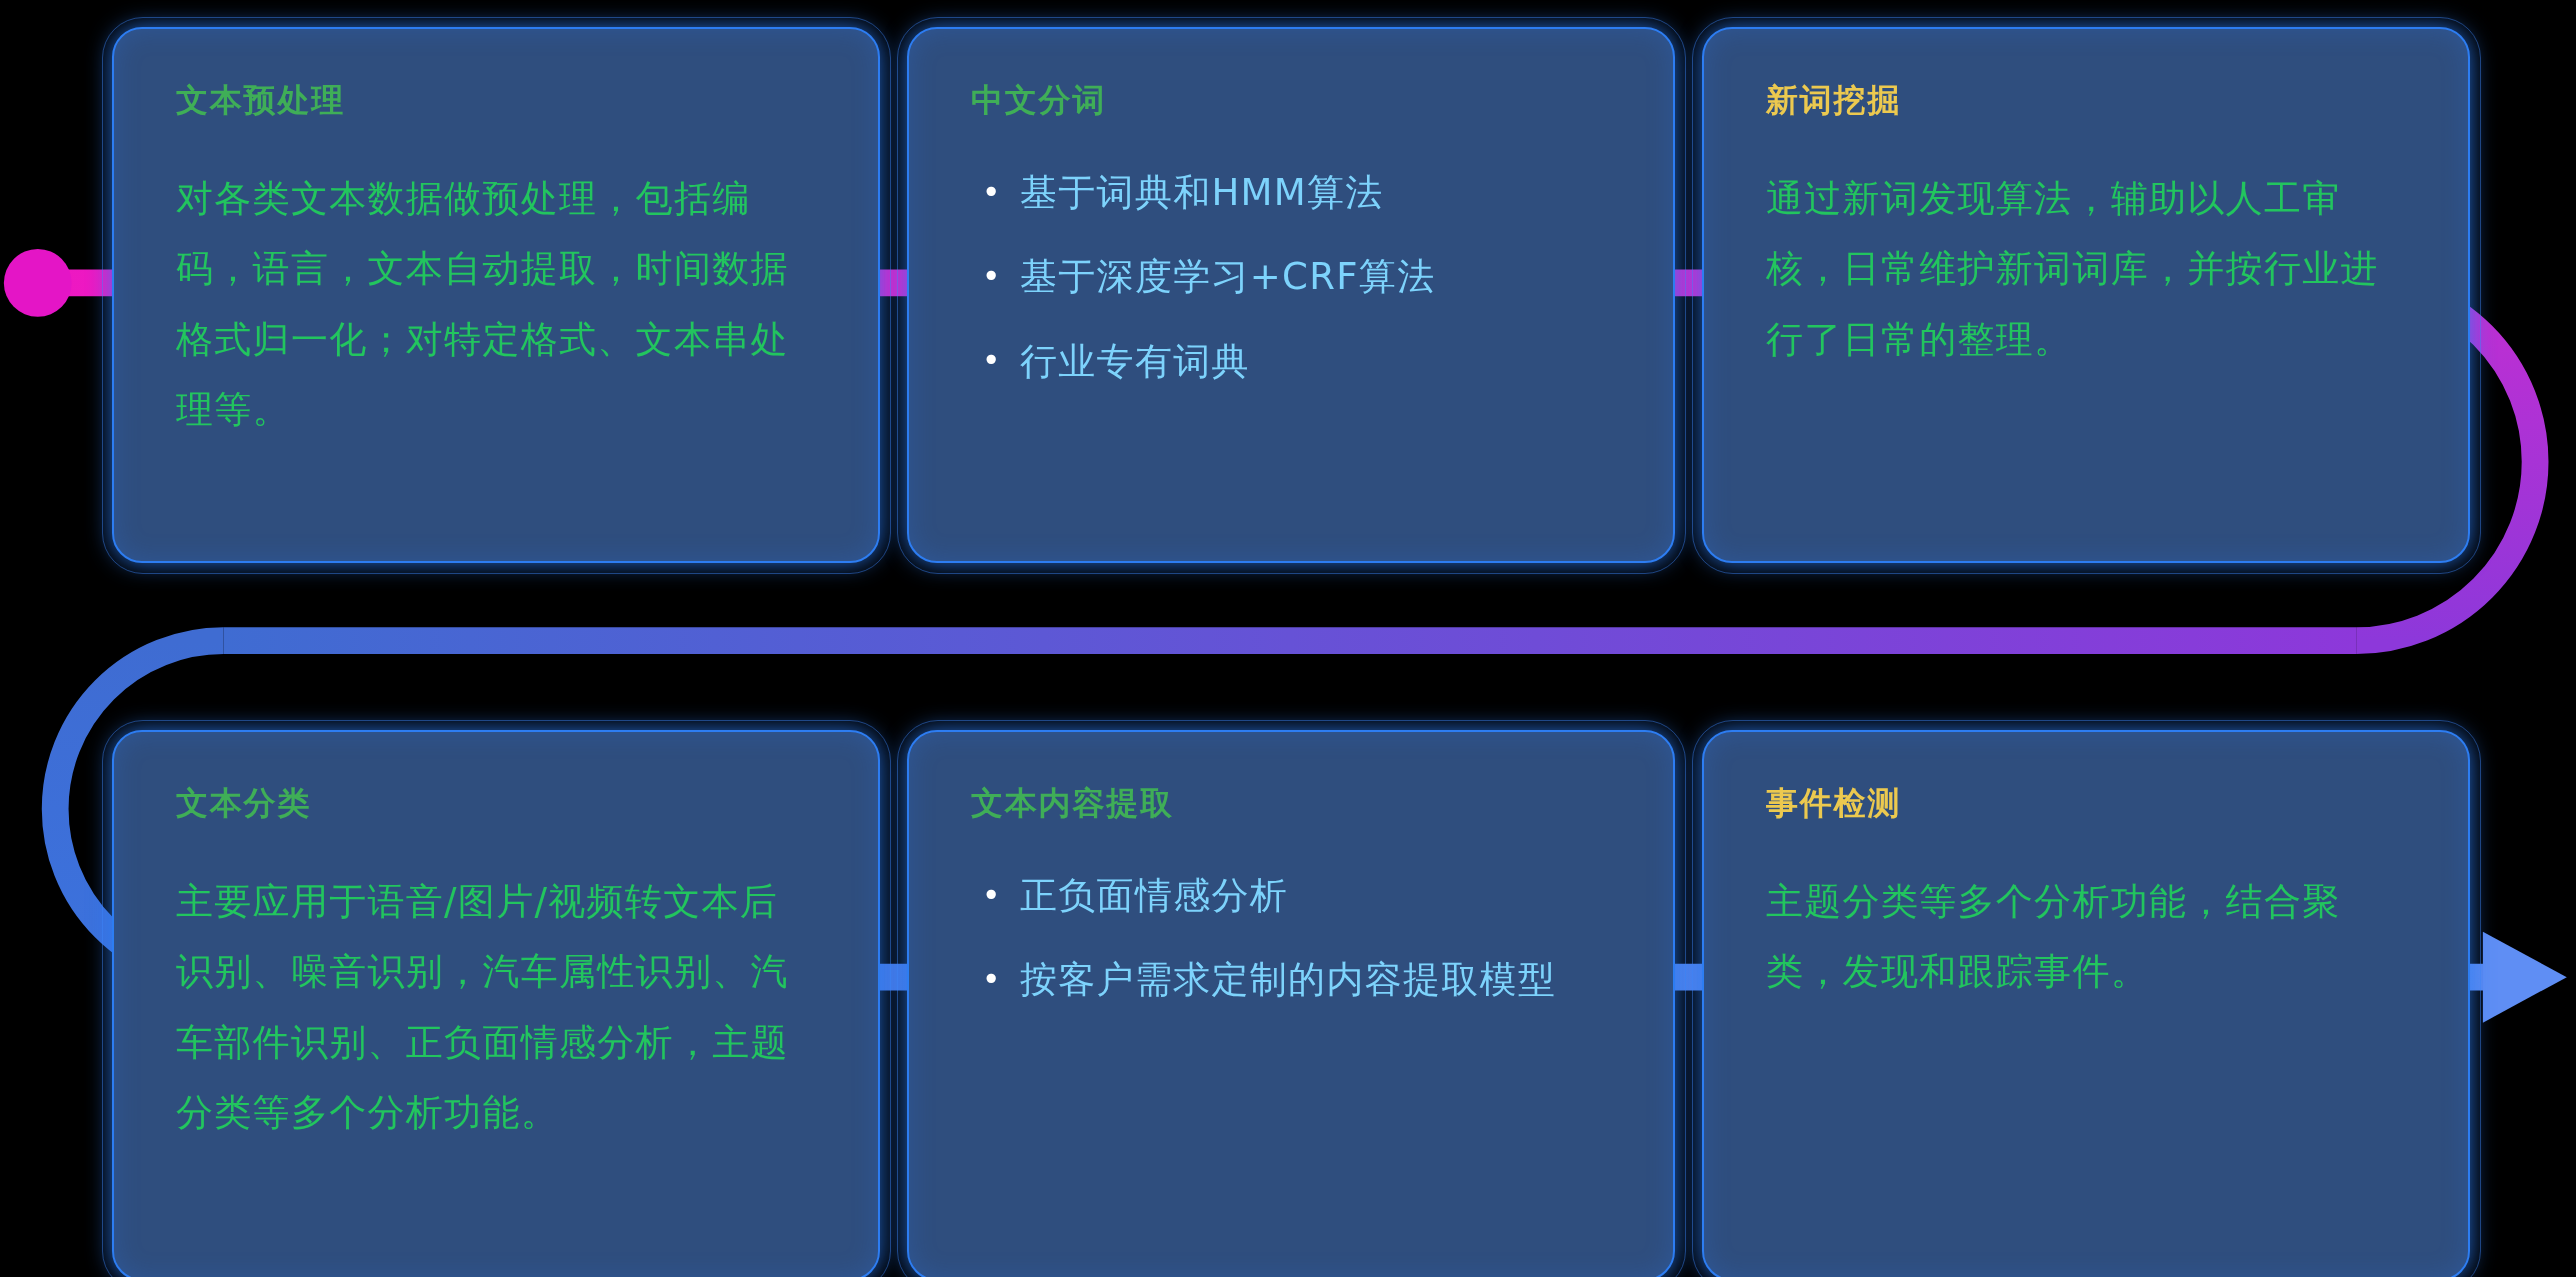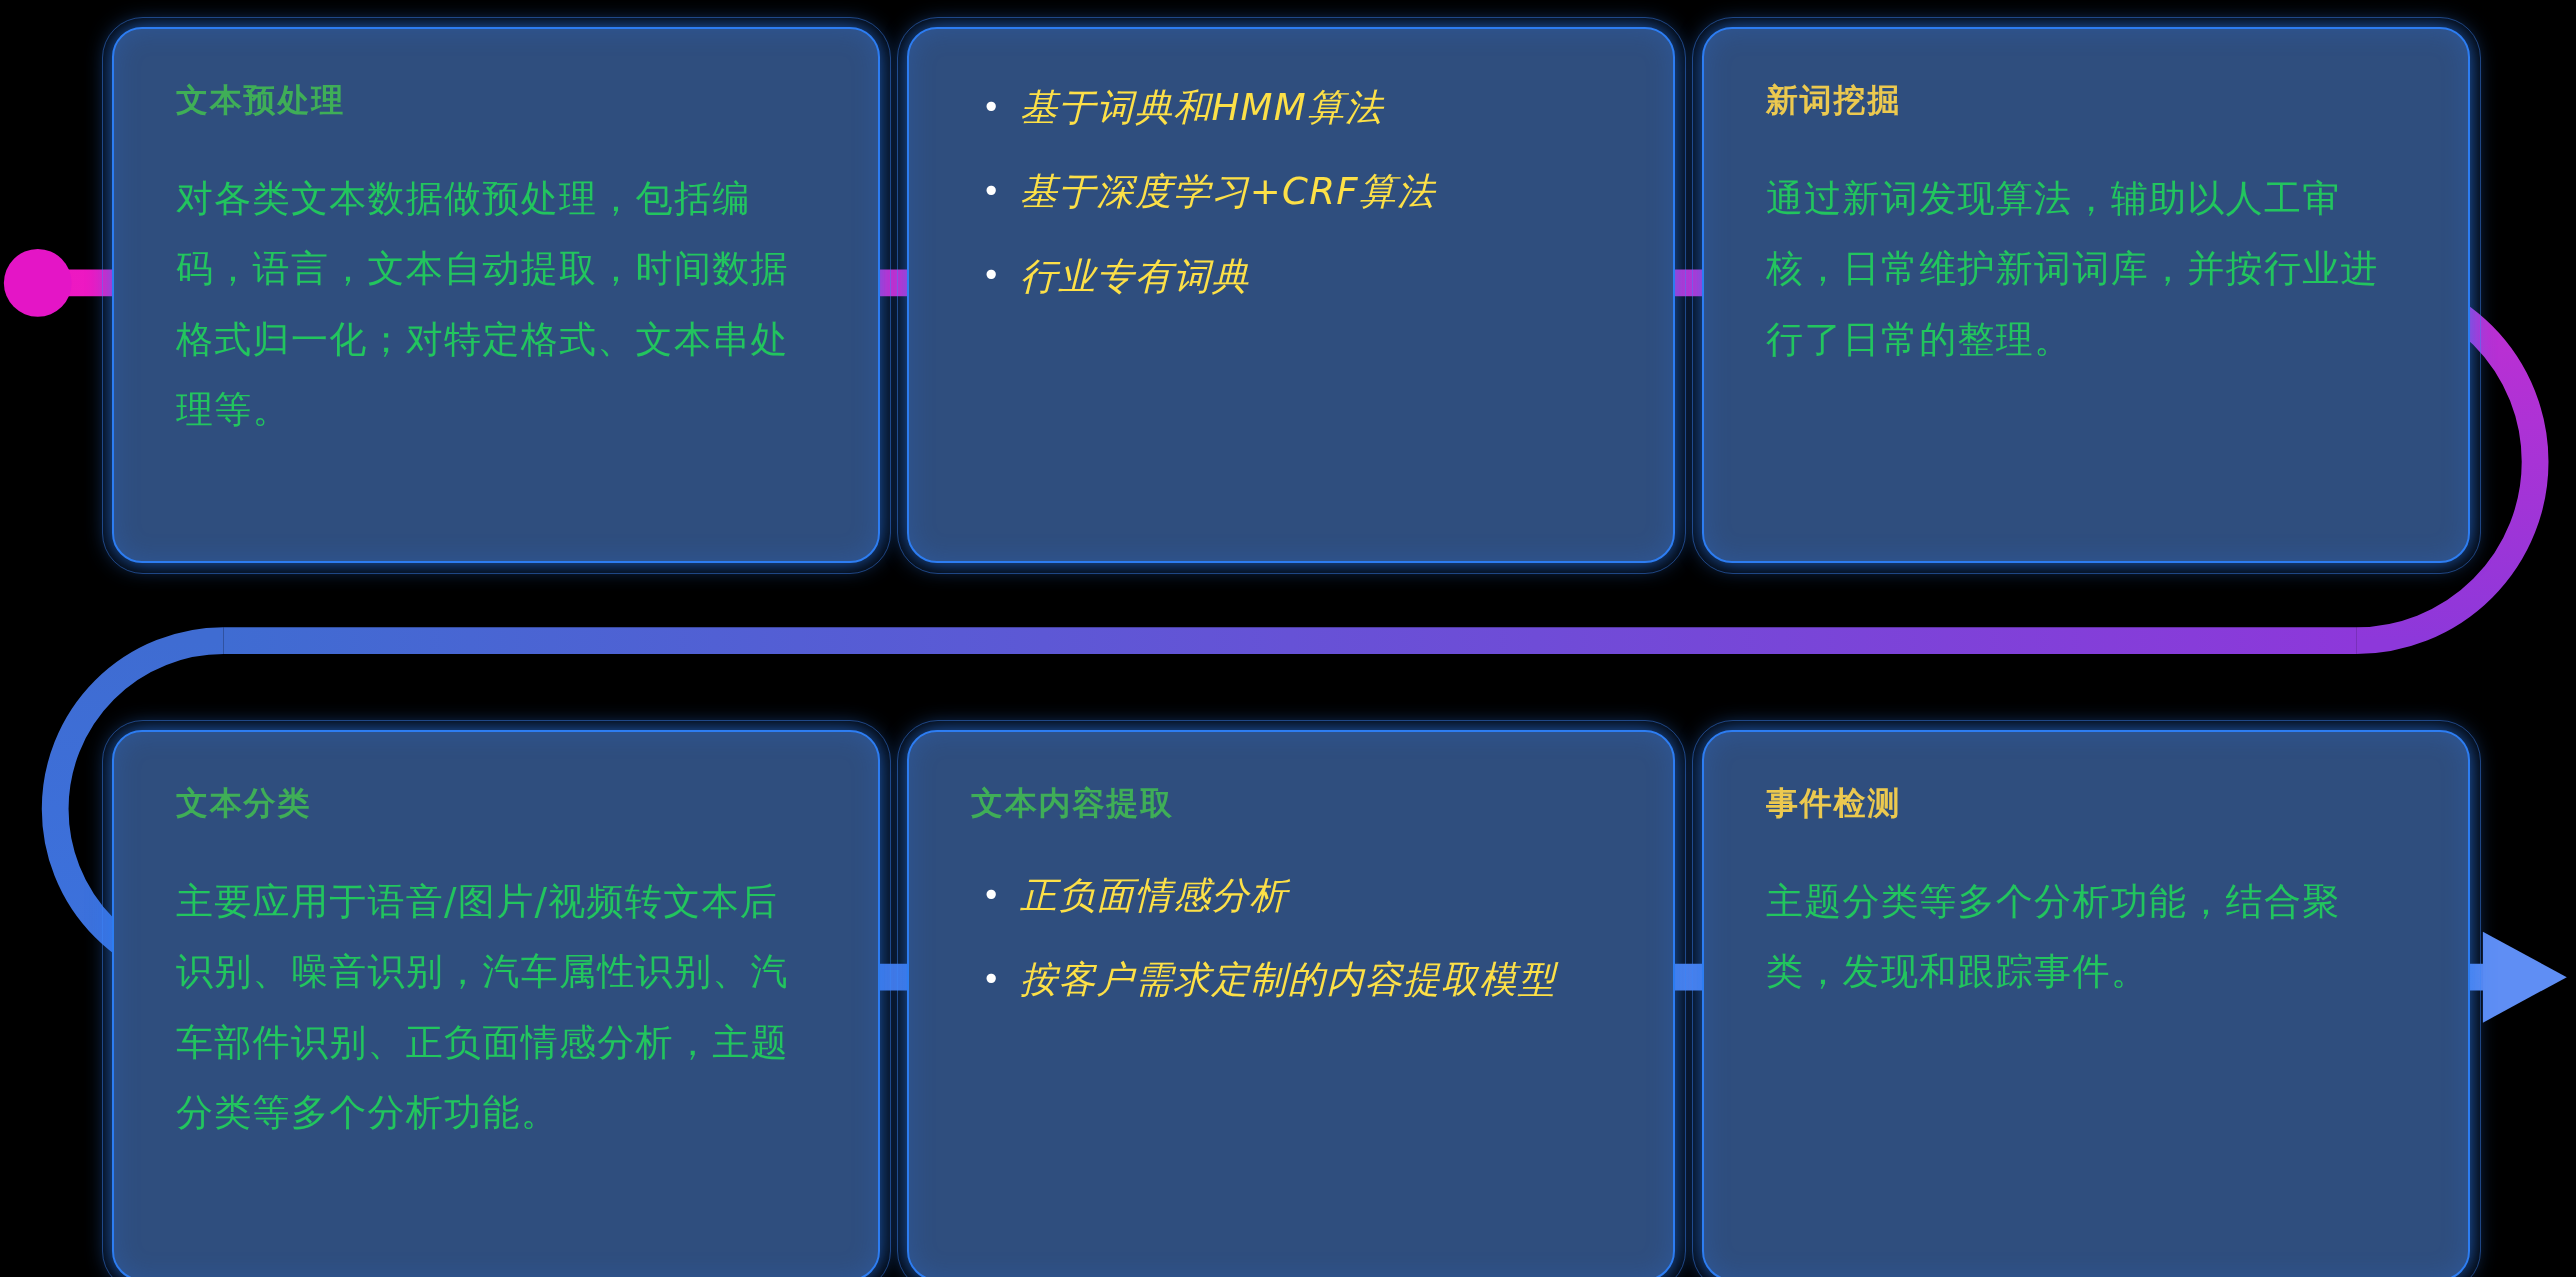--- a/index.html
+++ b/index.html
@@ -64,24 +64,23 @@
   ul.bullets {
     list-style: none;
     margin: 0;
     padding: 0;
   }
   ul.bullets li {
     position: relative;
     padding-left: 49px;
     font-size: 37px;
     line-height: 1.55;
-    color: #fde047;
+    color: #7dd3fc;
     letter-spacing: 1.3px;
     margin-bottom: 27px;
-    font-style: italic;
   }
   ul.bullets li::before {
     content: "\2022";
     position: absolute;
     left: 10.7px;
     top: 3.6px;
     font-size: 32px;
     color: #ffffff;
   }
 </style>
@@ -121,20 +120,21 @@
     <circle cx="42" cy="317" r="38" fill="#e415c6"></circle>
     <polygon points="2782,1044 2782,1146 2876,1095" fill="#5f8ef4"></polygon>
   </svg>
 
   <section class="card row1 col1">
     <h2 class="card-title green">文本预处理</h2>
     <p class="card-body">对各类文本数据做预处理，包括编码，语言，文本自动提取，时间数据格式归一化；对特定格式、文本串处理等。</p>
   </section>
 
   <section class="card row1 col2">
+    <h2 class="card-title green">中文分词</h2>
     <ul class="bullets">
       <li>基于词典和HMM算法</li>
       <li>基于深度学习+CRF算法</li>
       <li>行业专有词典</li>
     </ul>
   </section>
 
   <section class="card row1 col3">
     <h2 class="card-title yellow">新词挖掘</h2>
     <p class="card-body">通过新词发现算法，辅助以人工审核，日常维护新词词库，并按行业进行了日常的整理。</p>

